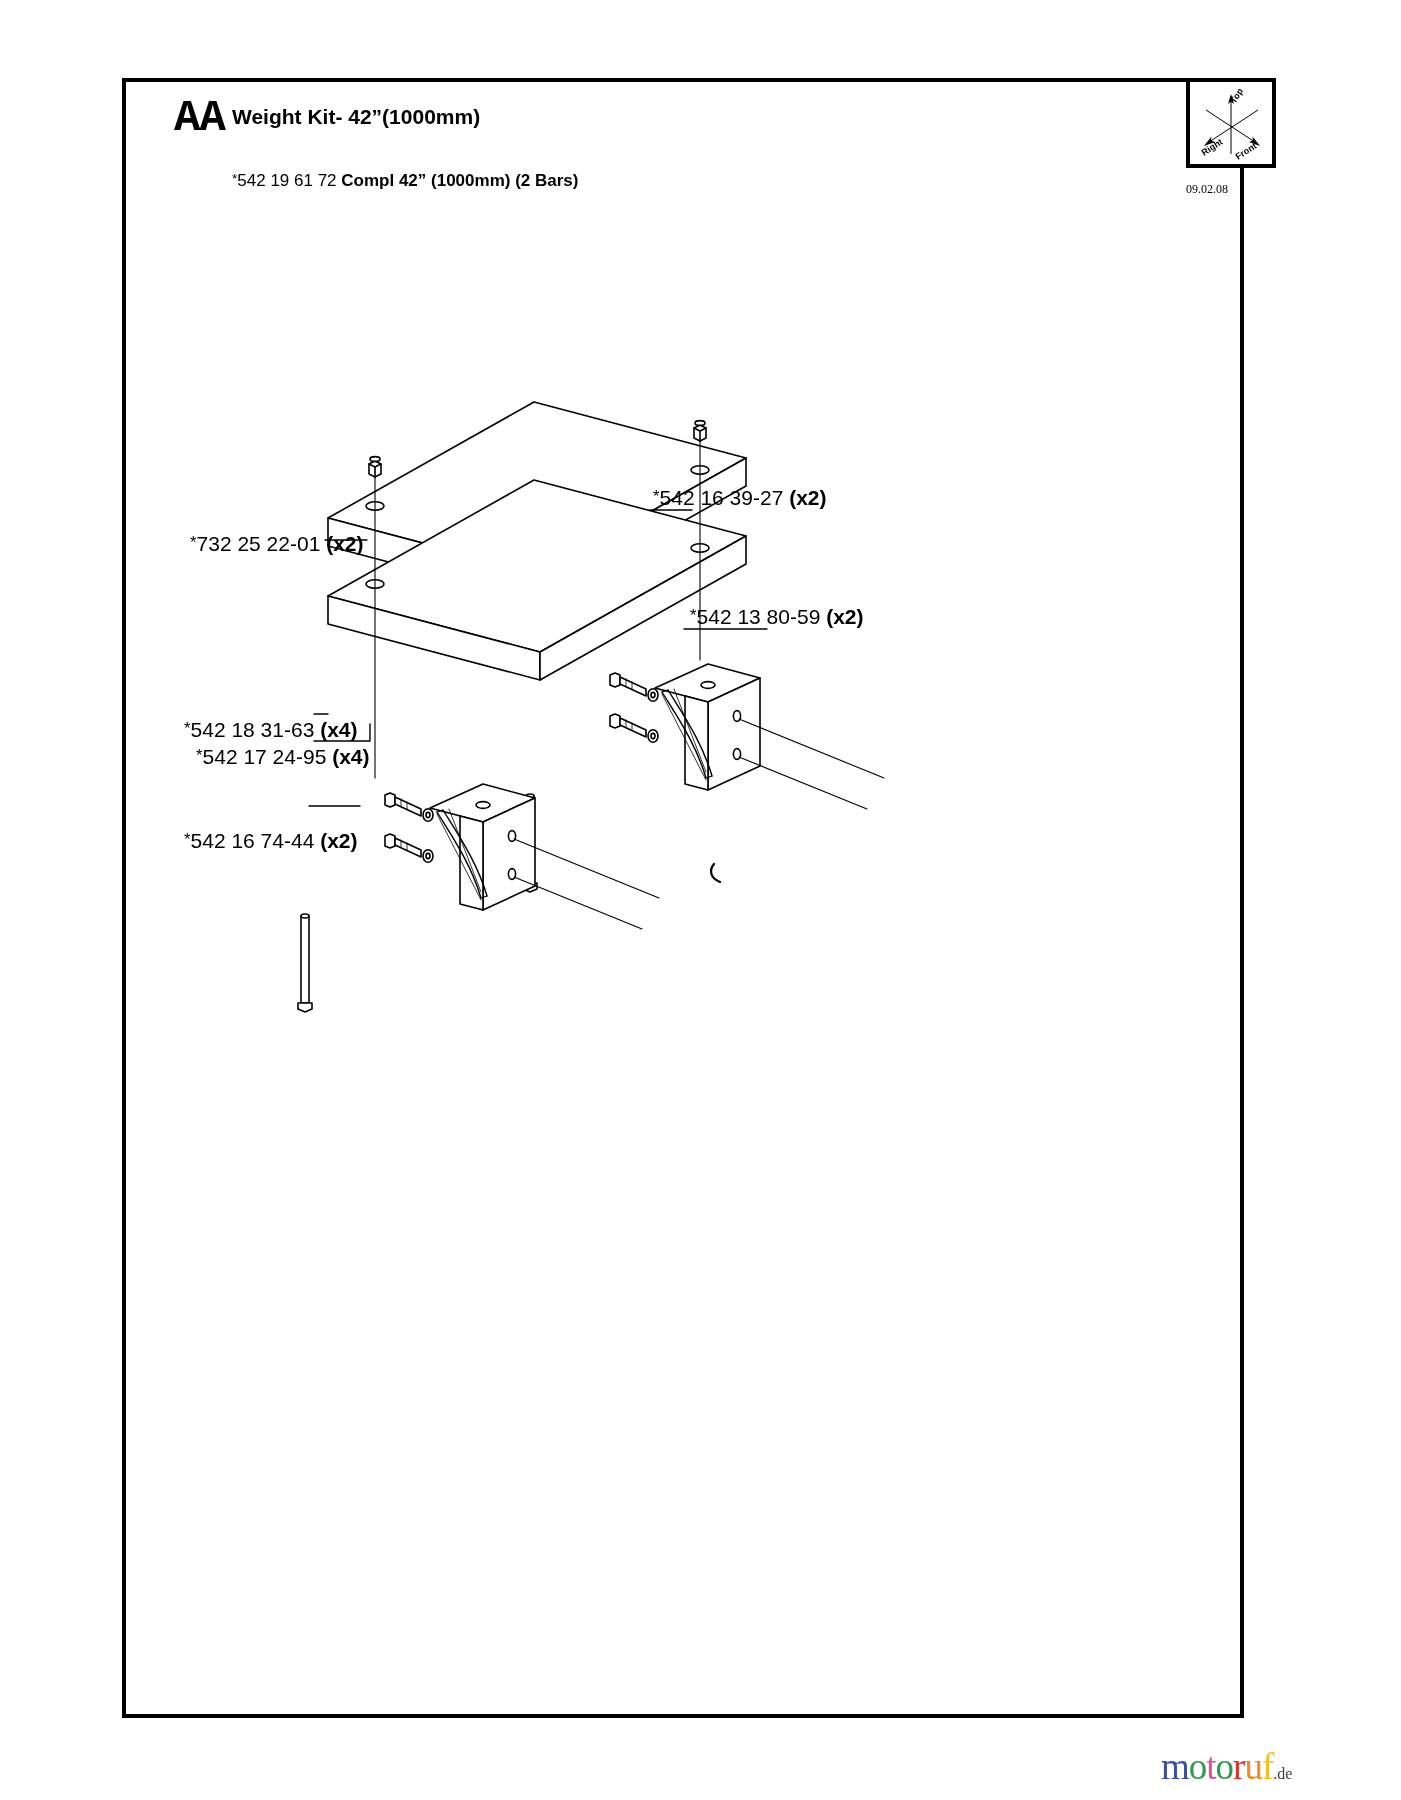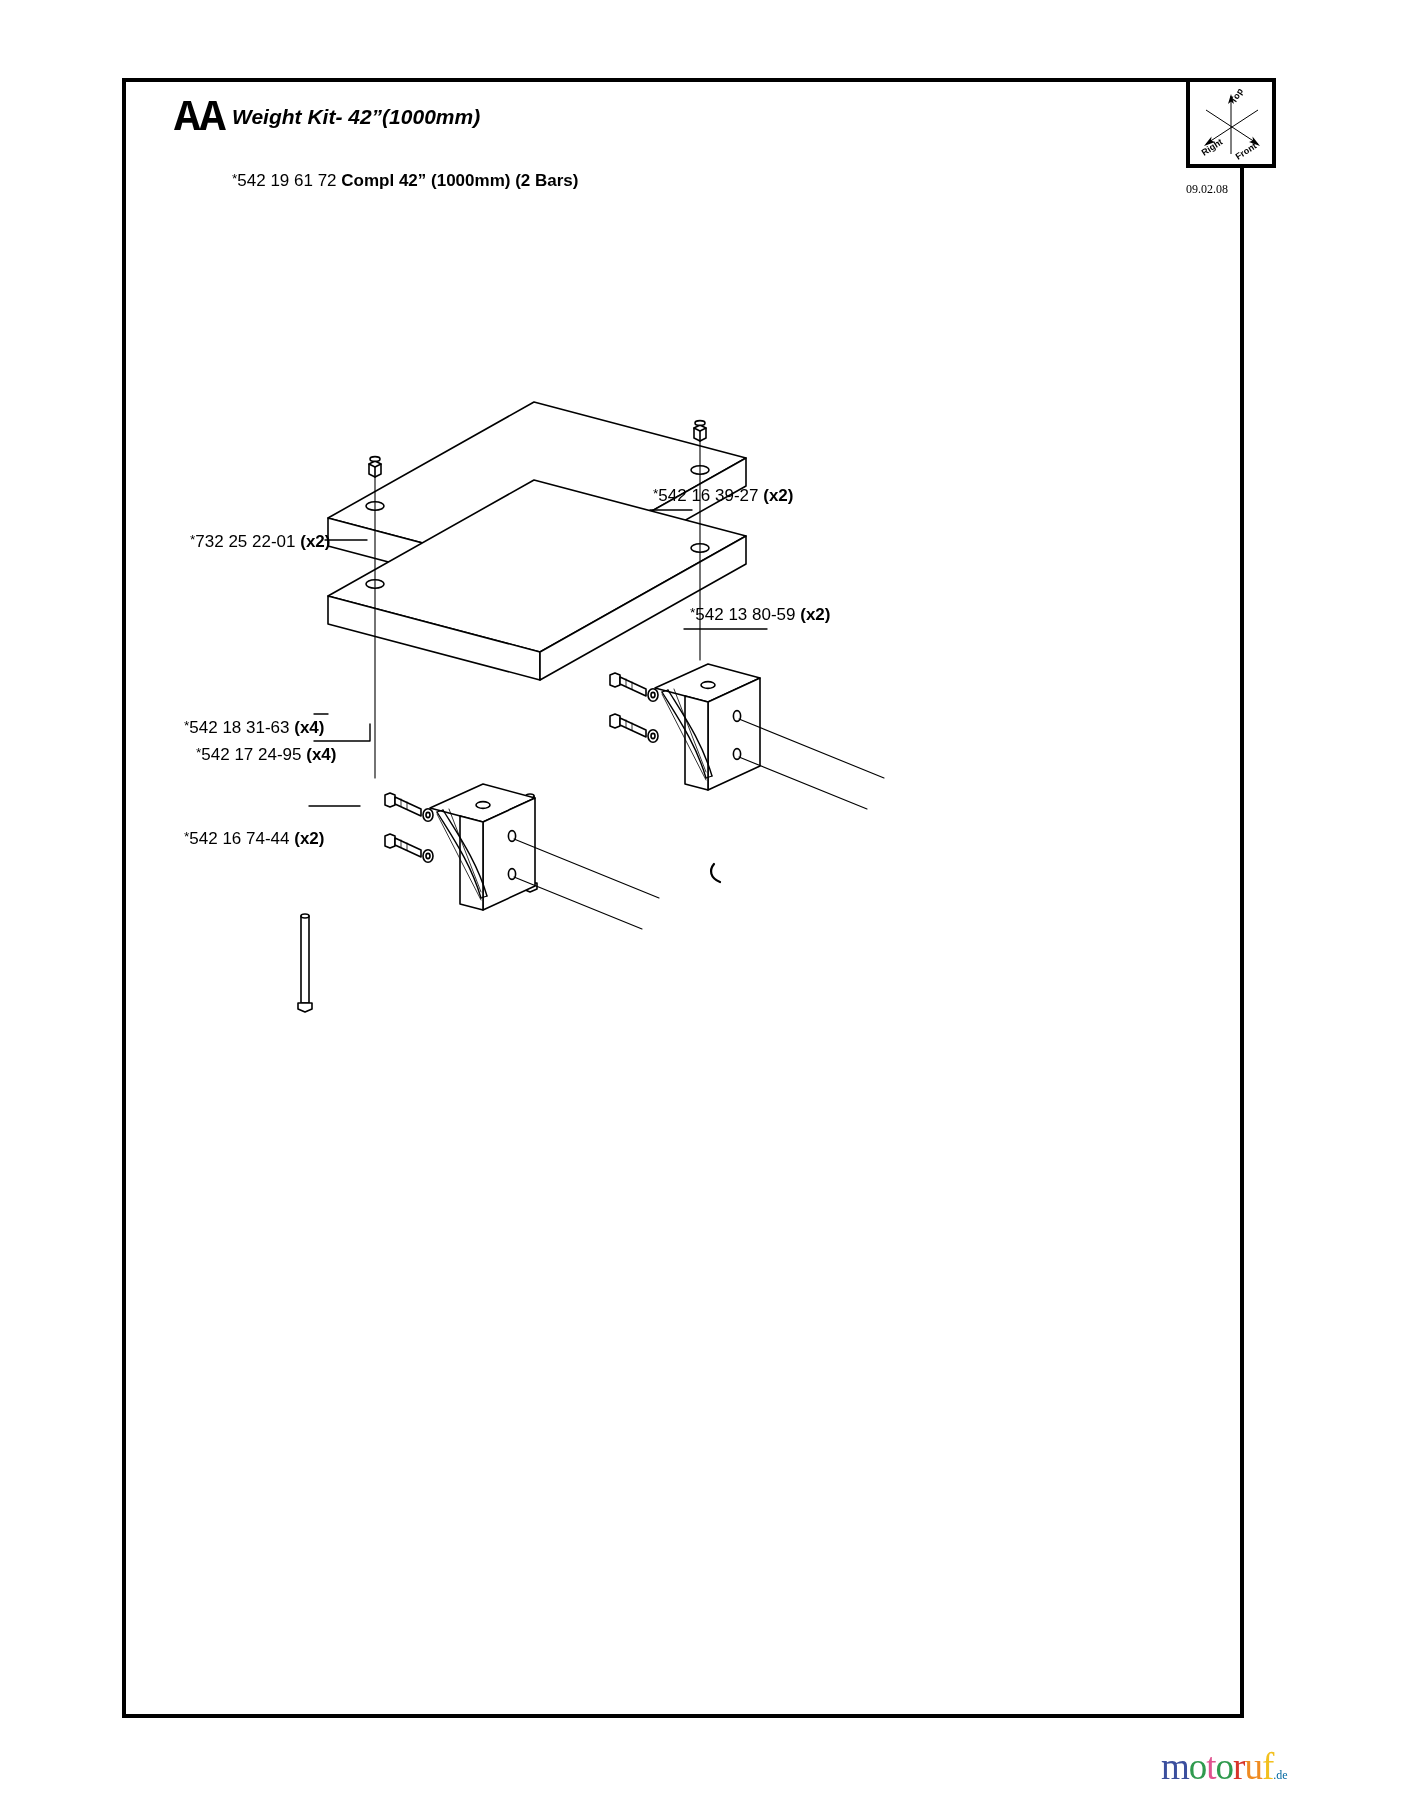--- a/index.html
+++ b/index.html
@@ -39,21 +39,20 @@
     line-height: 1;
     font-family: Liberation Mono, monospace;
   }
   #section-title {
     position: absolute;
     left: 232px;
     top: 106px;
     font-size: 21px;
     font-weight: bold;
     line-height: 1;
-    font-style: italic;
   }
   #assembly-line {
     position: absolute;
     left: 232px;
     top: 172px;
     font-size: 17px;
     line-height: 1;
     white-space: nowrap;
   }
   #assembly-line .pn { font-weight: normal; text-align: center; }
@@ -88,21 +87,21 @@
     left: 122px;
     top: 78px;
     width: 1122px;
     height: 1640px;
     pointer-events: none;
   }
 
   
   .callout {
     position: absolute;
-    font-size: 17px;
+    font-size: 21px;
     white-space: nowrap;
     line-height: 1;
   }
   .callout .qty { font-weight: bold; }
 
   #callout-73225 { left: 190px; top: 533px; }
   #callout-54216-39 { left: 653px; top: 487px; }
   #callout-54213-80 { left: 690px; top: 606px; }
   #callout-54218-31 { left: 184px; top: 719px; }
   #callout-54217-24 { left: 196px; top: 746px; }
@@ -120,22 +119,22 @@
     white-space: nowrap;
   }
   #watermark .l1 { color: #3b4f9e; }
   #watermark .l2 { color: #2f9a4e; }
   #watermark .l3 { color: #e0528f; }
   #watermark .l4 { color: #2f9a4e; }
   #watermark .l5 { color: #d8352a; }
   #watermark .l6 { color: #ef8b22; }
   #watermark .l7 { color: #f2c01e; }
   #watermark .tld {
-    color: #0369a1;
-    font-size: 12px;
+    color: #404040;
+    font-size: 16px;
     letter-spacing: 0;
   }
 </style>
 </head>
 <body>
 
 <div id="page-frame"></div>
 
 <div id="section-code">AA</div>
 <div id="section-title">Weight Kit- 42”(1000mm)</div>

